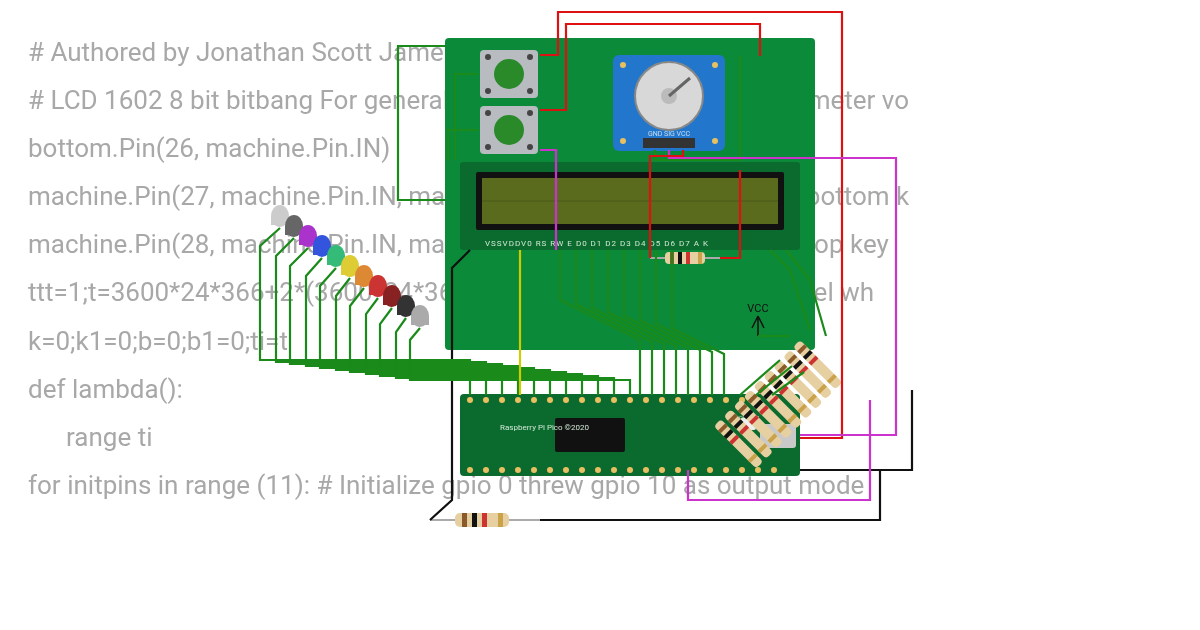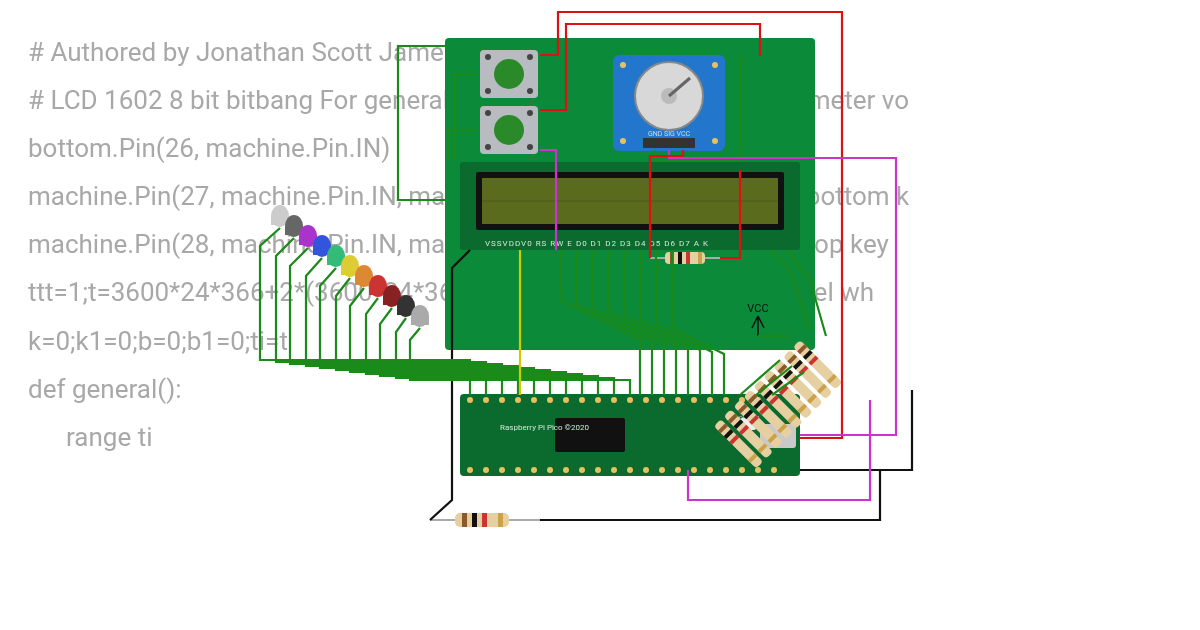--- a/index.html
+++ b/index.html
@@ -42,22 +42,23 @@
 <body>
 
 <div class="code-layer">
   <span class="code-line"># Authored by Jonathan Scott James the great On WOKWI</span>
   <span class="code-line"># LCD 1602 8 bit bitbang For general purpose interface as car tachometer vo</span>
   <span class="code-line">bottom.Pin(26, machine.Pin.IN)</span>
   <span class="code-line">machine.Pin(27, machine.Pin.IN, machine.Pin.PULL_DOWN) #key 2 bottom k</span>
   <span class="code-line">machine.Pin(28, machine.Pin.IN, machine.Pin.PULL_DOWN) #key 1 top key</span>
   <span class="code-line">ttt=1;t=3600*24*366+2*(3600*24*365)# python sets the precisio level wh</span>
   <span class="code-line">k=0;k1=0;b=0;b1=0;ti=t</span>
-  <span class="code-line">def general():</span>
+  <span class="code-line">def lambda():</span>
   <span class="code-line indent1">range ti</span>
+  <span class="code-line">for initpins in range (11): # Initialize gpio 0 threw gpio 10 as output mode</span>
 </div>
 
 <div class="circuit-layer">
 <svg width="1200" height="630" viewBox="0 0 1200 630">
 
   <rect x="445" y="38" width="370" height="312" rx="4" fill="#0b8a3a"></rect>
 
   <g>
     <rect x="613" y="55" width="112" height="96" rx="6" fill="#2277cc"></rect>
     <circle cx="669" cy="96" r="34" fill="#d8d8d8" stroke="#888" stroke-width="2"></circle>

